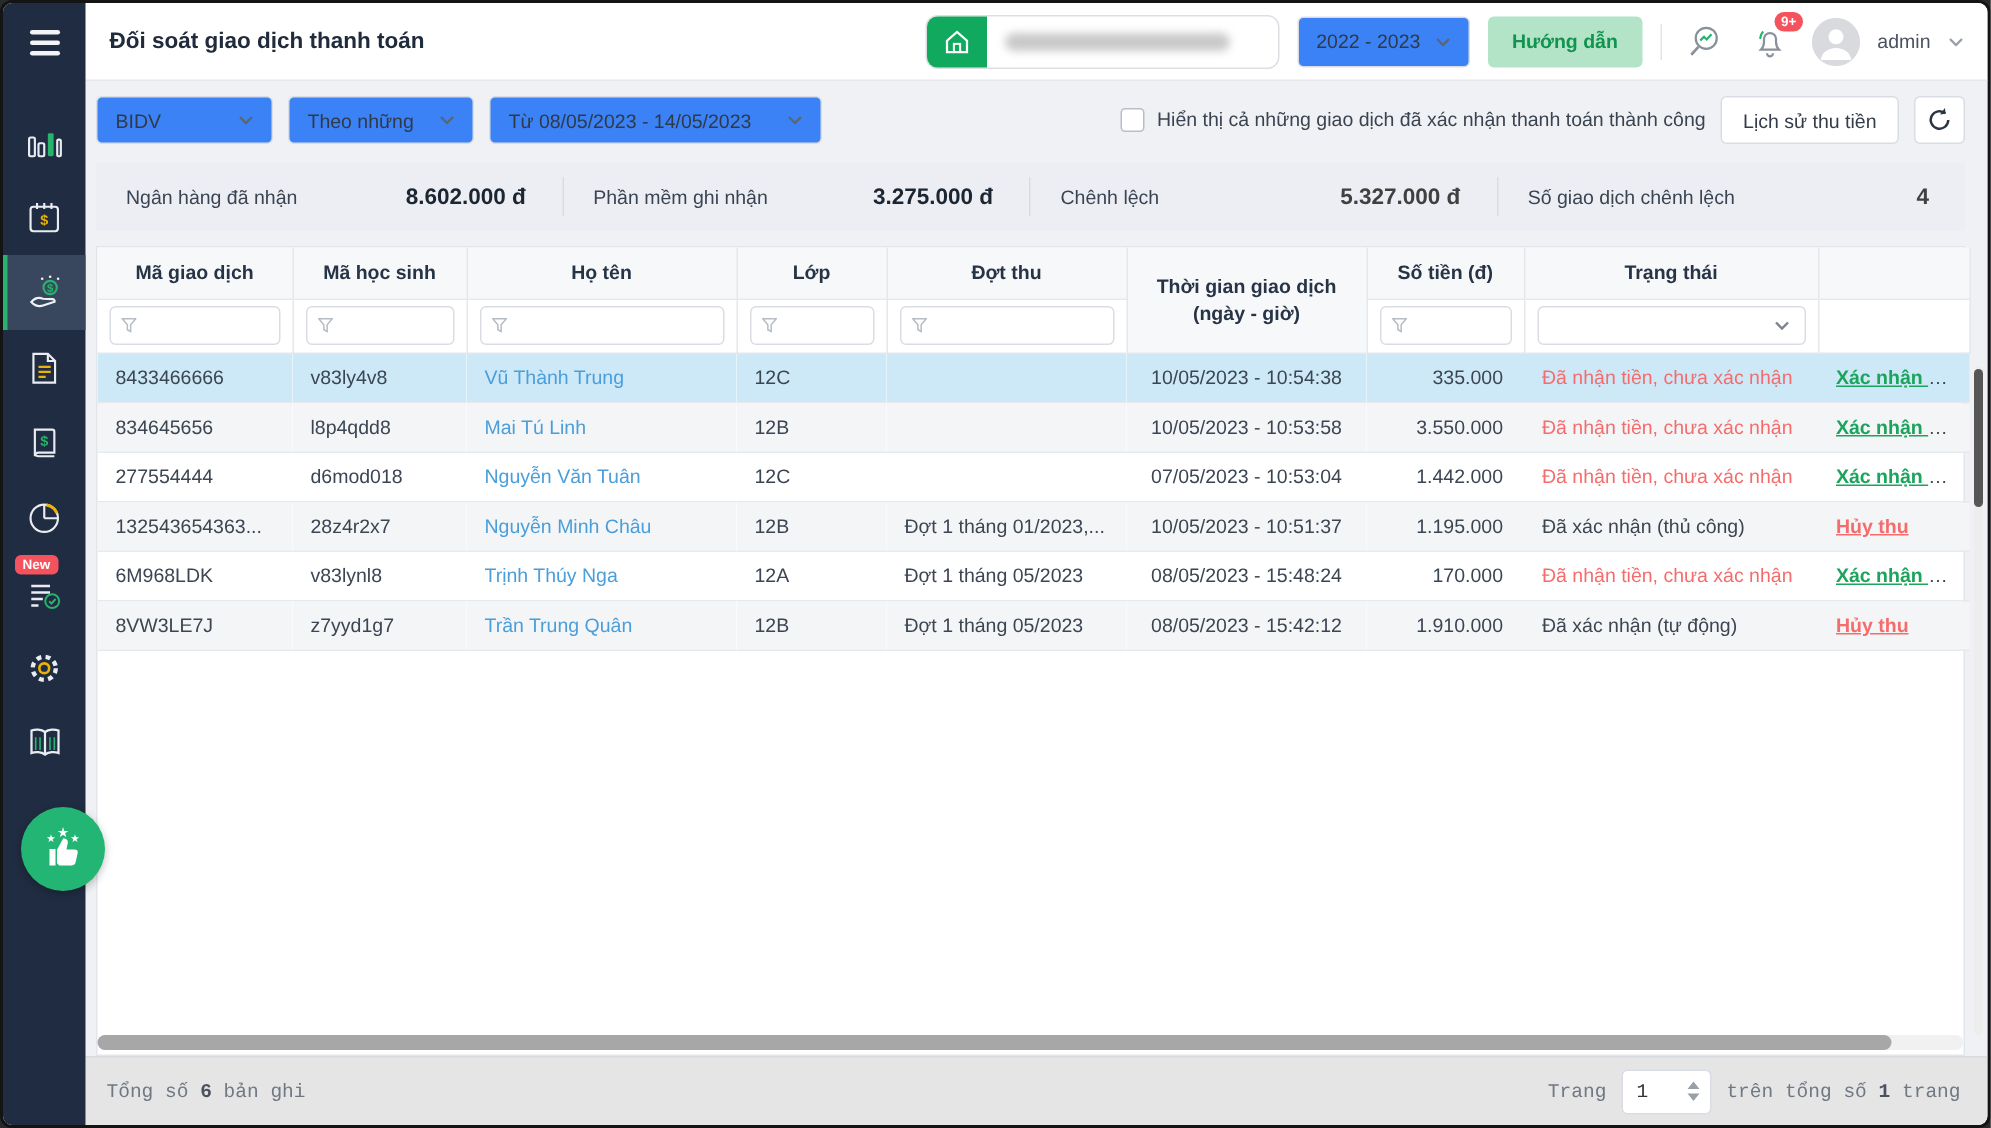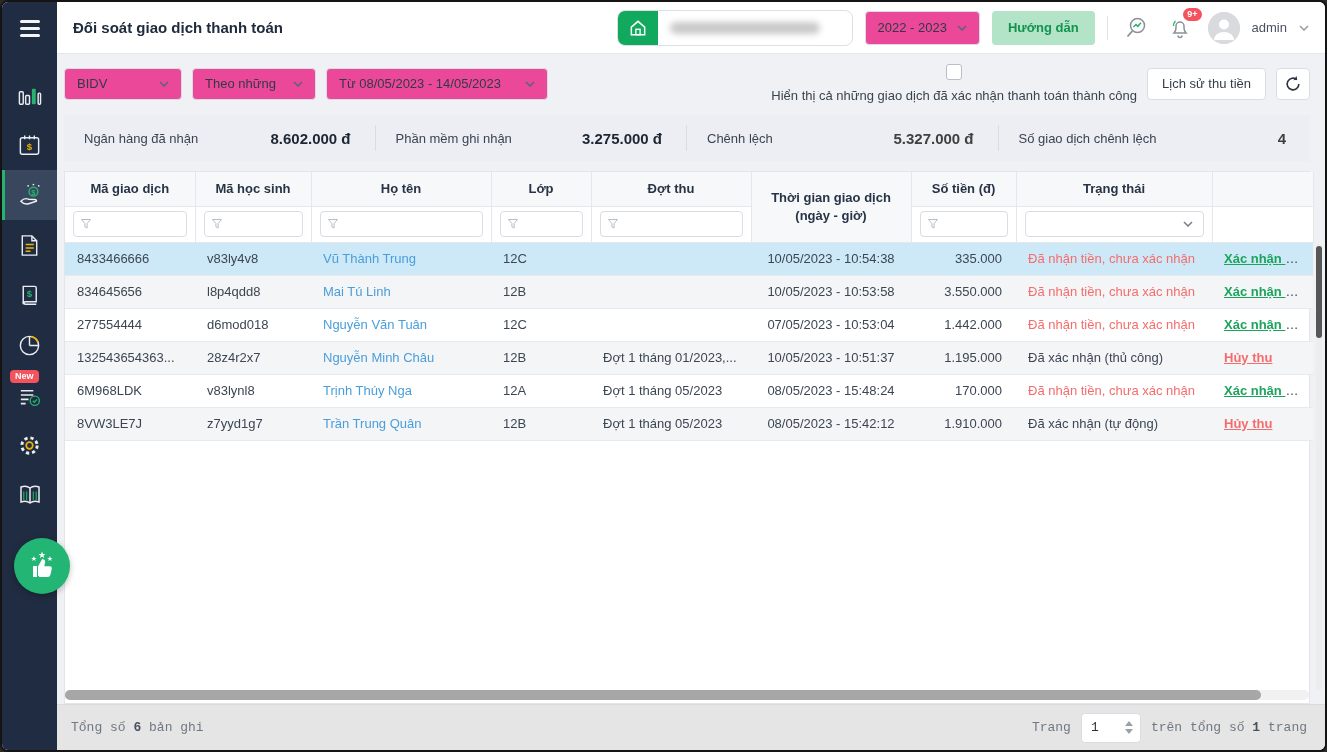--- a/index.html
+++ b/index.html
@@ -25,40 +25,40 @@
   .main { flex:1; display:flex; flex-direction:column; min-width:0; position:relative; }
 
   header { height:52px; background:#fff; border-bottom:1px solid #e4e7eb; display:flex;
            align-items:center; padding:0 16px; flex:0 0 52px; }
   .page-title { font-size:15px; font-weight:bold; color:#202b3c; }
   .h-right { margin-left:auto; display:flex; align-items:center; gap:12px; }
   .school { display:flex; align-items:center; height:36px; width:236px; border:1px solid #dcdfe4;
             border-radius:8px; overflow:hidden; background:#fff; cursor:pointer; }
   .home-btn { width:40px; height:36px; background:#10a95d; display:flex; align-items:center; justify-content:center; flex:0 0 40px; }
   .blur-bar { width:150px; height:12px; margin-left:12px; border-radius:6px; background:#c9c9c9; filter:blur(3px); }
-  .sel { display:flex; align-items:center; gap:10px; height:34px; padding:0 12px; background:#ec4899;
+  .sel { display:flex; align-items:center; gap:10px; height:34px; padding:0 12px; background:#3b82f6;
          border:1px solid #d9dde3; border-radius:4px; font-size:13px; color:#2f3a48; cursor:pointer; }
   .guide { height:34px; padding:0 16px; background:#b4e4c8; color:#12934f; font-weight:bold;
            font-size:13px; border:none; border-radius:4px; cursor:pointer; font-family:inherit; }
   .vdiv { width:1px; height:24px; background:#e1e4e8; }
   .icon-btn { position:relative; display:flex; align-items:center; justify-content:center; width:32px; height:32px; cursor:pointer; }
   .badge { position:absolute; top:-4px; right:-6px; background:#f4525c; color:#fff; font-size:9px;
            font-weight:bold; padding:1.5px 4px; border-radius:8px; }
   .avatar { width:32px; height:32px; border-radius:50%; background:#d8dadd; overflow:hidden;
             display:flex; align-items:center; justify-content:center; cursor:pointer; }
   .uname { font-size:13px; color:#4a5260; cursor:pointer; }
 
   
   .content { flex:1; background:#f0f1f5; padding:10px 15px 0 7px; display:flex; flex-direction:column; min-height:0; position:relative; }
   .filter-row { display:flex; align-items:center; gap:10px; flex:0 0 32px; }
   .filter-row .sel { height:32px; }
   .w-bank { width:118px; justify-content:space-between; }
   .w-period { width:124px; justify-content:space-between; }
   .w-range { width:222px; justify-content:space-between; }
-  .chk-wrap { margin-left:auto; display:flex; align-items:center; gap:8px; cursor:pointer;flex-direction:column; }
+  .chk-wrap { margin-left:auto; display:flex; align-items:flex-start; gap:8px; cursor:pointer; }
   .chk { width:16px; height:16px; border:1px solid #b7bec8; border-radius:3px; background:#fff; }
   .chk-label { font-size:13px; color:#3a4350; }
   .hist-btn { height:32px; padding:0 14px; background:#fff; border:1px solid #d9dde3; border-radius:4px;
               font-size:13px; color:#333c48; cursor:pointer; font-family:inherit; }
   .refresh-btn { width:34px; height:32px; background:#fff; border:1px solid #d9dde3; border-radius:4px;
                  display:flex; align-items:center; justify-content:center; cursor:pointer; }
 
   .summary { margin-top:12px; height:46px; background:#eceef3; border-radius:2px; display:grid;
              grid-template-columns:1fr 1fr 1fr 1fr; align-items:center; flex:0 0 46px; }
   .stat { display:flex; align-items:center; padding:0 24px 0 20px; height:26px; border-right:1px solid #d9dce2;justify-content:flex-end; }

